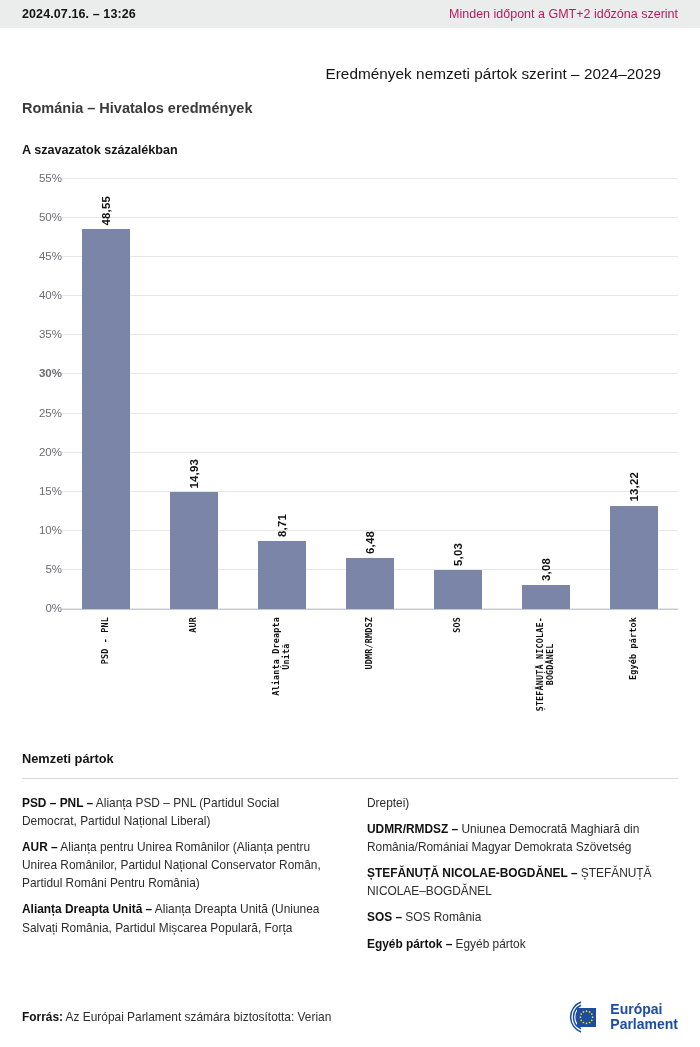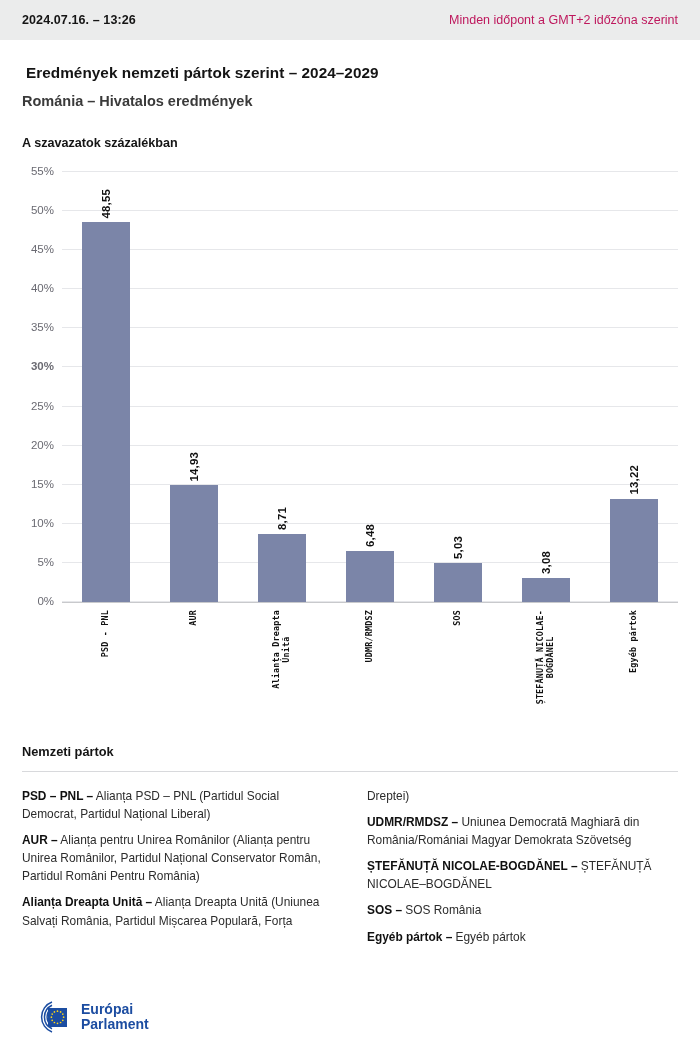--- a/index.html
+++ b/index.html
@@ -7,53 +7,52 @@
     width:700px;height:1047px;
     background:#ffffff;
     font-family:"Liberation Sans", sans-serif;
     color:#1b1b1b;
     overflow:hidden;
     position:relative;
   }
 
   
   .topbar{
-    height:40px;
+    height:28px;
     background:#ebecec;
     display:flex;
     align-items:center;
     justify-content:space-between;
     padding:0 22px;
     box-sizing:border-box;
   }
   .topbar .ts{font-size:12.5px;font-weight:bold;color:#141414;letter-spacing:.1px;}
   .topbar .tz{font-size:12.5px;color:#be185d;}
 
   
   .titles{padding:20px 22px 0 22px;}
-  .maintitle{font-size:15.3px;font-weight:bold;color:#141414;margin:4px;letter-spacing:.05px;}
+  .maintitle{font-size:15.3px;font-weight:normal;color:#141414;margin:17px;letter-spacing:.05px;text-align:right;}
   .subtitle{font-size:14.5px;color:#3a3a3a;margin:11px 0 0 0;font-weight:700;}
 
   
   .chart-wrap{padding:0 22px;margin-top:27px;position:relative;}
   .chart-caption{font-size:12.6px;font-weight:bold;color:#141414;margin:0 0 22px 0;}
 
   .plot{
     position:relative;
     height:430px;
     margin-left:40px;
     border-bottom:1px solid #c8c9cc;
   }
   .gridline{
     position:absolute;left:0;right:0;height:1px;background:#e6e7ea;
   }
   .ytick{
     position:absolute;
     right:100%;
-    margin-right:8px;
     transform:translateY(-50%);
     font-size:11.5px;
     color:#6a6a72;
     white-space:nowrap;
   }
   .bars{
     position:absolute;left:0;right:0;bottom:0;top:0;
     display:flex;
     align-items:flex-end;
     justify-content:space-around;
@@ -272,20 +271,23 @@
       <p class="legend-entry flow"><b>AUR –</b><span> Alianța pentru Unirea Românilor (Alianța pentru Unirea Românilor, Partidul Național Conservator Român, Partidul Români Pentru România)</span></p>
       <p class="legend-entry flow"><b>Alianța Dreapta Unită –</b><span> Alianța Dreapta Unită (Uniunea Salvați România, Partidul Mișcarea Populară, Forța Dreptei)</span></p>
       <p class="legend-entry flow"><b>UDMR/RMDSZ –</b><span> Uniunea Democrată Maghiară din România/Romániai Magyar Demokrata Szövetség</span></p>
       <p class="legend-entry flow"><b>ȘTEFĂNUȚĂ NICOLAE-BOGDĂNEL –</b><span> ȘTEFĂNUȚĂ NICOLAE–BOGDĂNEL</span></p>
       <p class="legend-entry flow"><b>SOS –</b><span> SOS România</span></p>
       <p class="legend-entry flow"><b>Egyéb pártok –</b><span> Egyéb pártok</span></p>
     </div>
 </div>
 
 <div class="footer">
+  <div class="src">
+    <b>Forrás:</b><span> Az Európai Parlament számára biztosította: Verian</span>
+  </div>
   <div class="logo">
     <svg width="52" height="34" viewBox="0 0 52 34">
       <g fill="none" stroke="#1c4da1" stroke-width="1.5">
         <path d="M30 2 A16 16 0 0 0 30 32"></path>
         <path d="M30 5.2 A13 13 0 0 0 30 28.8"></path>
         <path d="M30 8.4 A10 10 0 0 0 30 25.6"></path>
         <path d="M30 11.6 A7 7 0 0 0 30 22.4"></path>
         <path d="M30 14.8 A4 4 0 0 0 30 19.2"></path>
       </g>
       <rect x="26" y="8" width="19" height="19" fill="#1c4da1"></rect>

